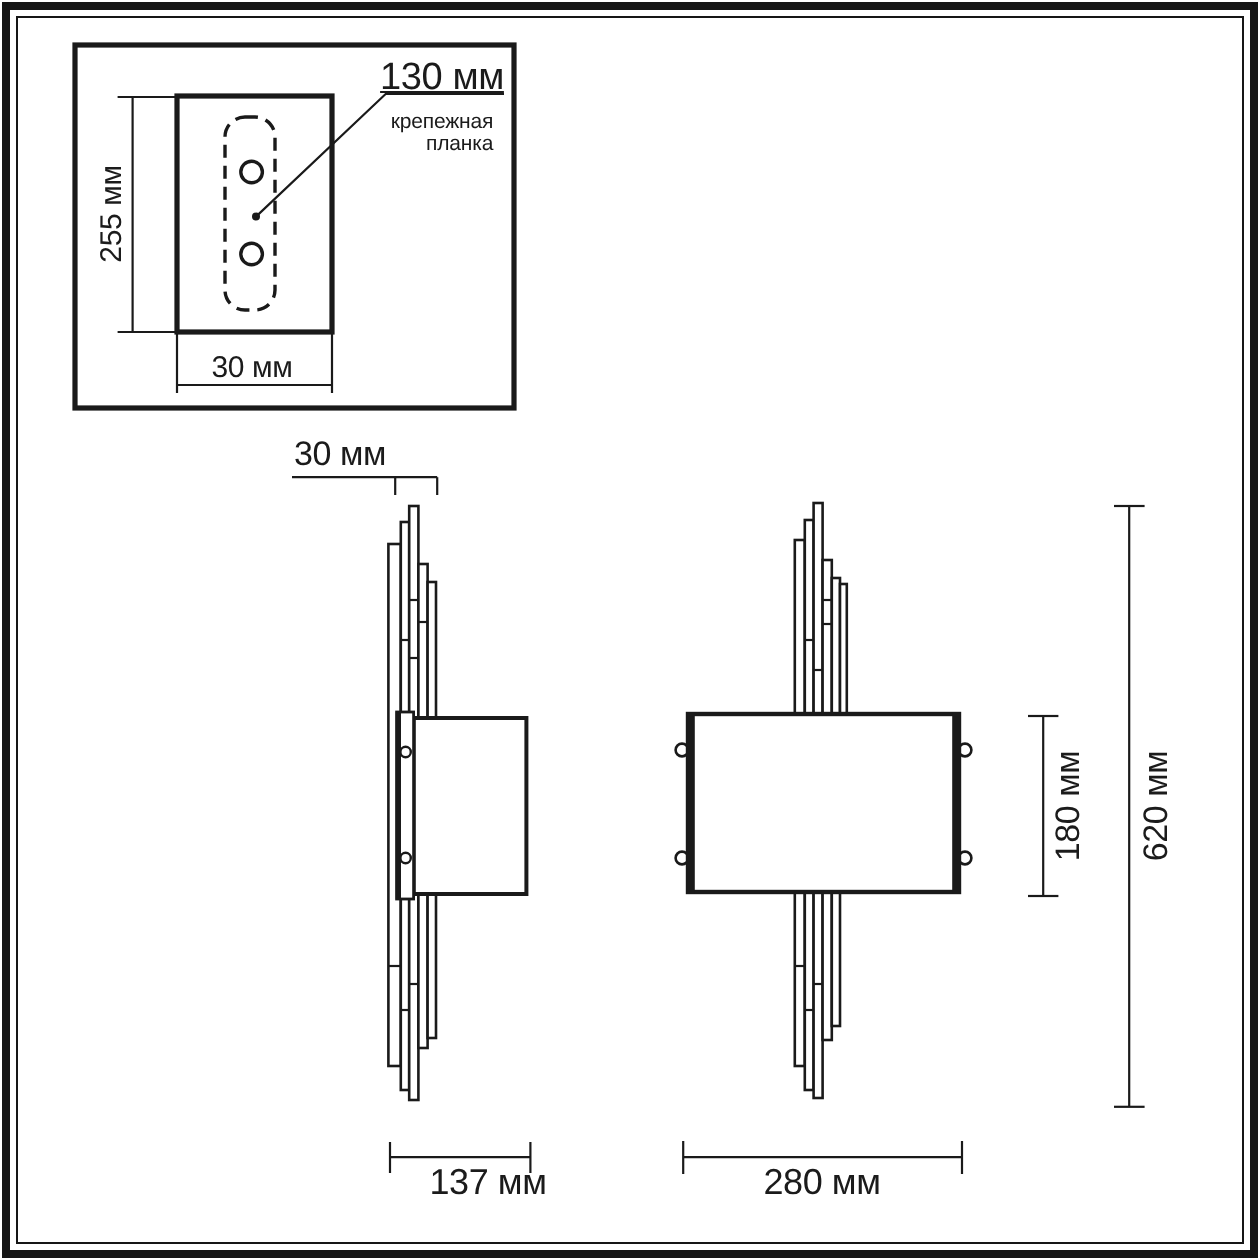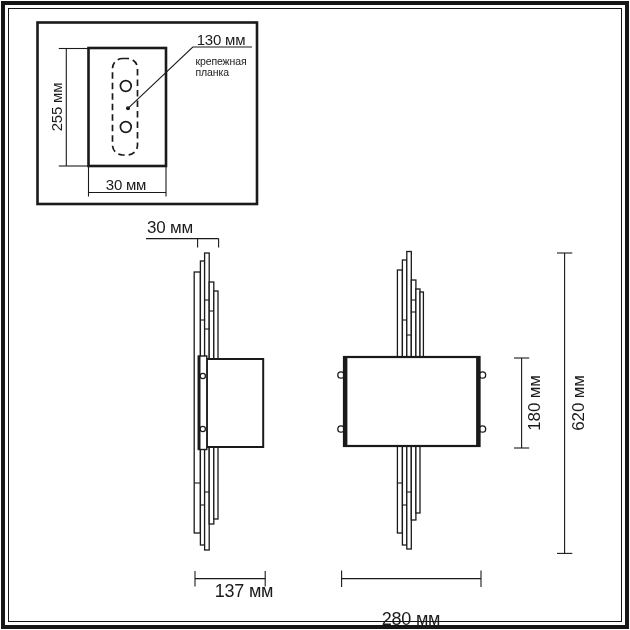--- a/index.html
+++ b/index.html
@@ -9,25 +9,25 @@
   }
   .frame-outer{position:absolute;left:1px;top:1px;right:1px;bottom:1px;border:4px solid #161616;pointer-events:none;}
   .frame-inner{position:absolute;left:8px;top:8px;right:8px;bottom:8px;border:1.5px solid #161616;pointer-events:none;}
   svg{position:absolute;left:0;top:0;}
   .lbl{
     position:absolute;white-space:nowrap;color:#1b1b1b;
     transform:translate(-50%,-50%);letter-spacing:-0.2px;line-height:1;
   }
   .rot{transform:translate(-50%,-50%) rotate(-90deg);}
   .plate-label{
-    position:absolute;transform:translate(-50%,-50%);text-align:left;
+    position:absolute;transform:translate(-50%,-50%);text-align:right;
     font-size:10.5px;line-height:1.05;color:#1b1b1b;letter-spacing:-0.1px;
   }
   .f15{font-size:15px;}
-  .f135{font-size:15px;}
+  .f135{font-size:19px;text-decoration:underline;}
   .f17{font-size:17px;}
   .f18{font-size:18px;}
 </style>
 </head>
 <body>
 
 <div class="canvas">
 
   <svg width="630" height="630" viewBox="0 0 630 630">
 
@@ -149,19 +149,19 @@
   <div class="lbl f15" style="left:126px;top:184px;">30 мм</div>
   <div class="lbl f135" style="left:221px;top:39px;">130 мм</div>
   <div class="plate-label" style="left:221px;top:67px;">
     <div>крепежная</div>
     <div>планка</div>
   </div>
 
   <div class="lbl f17" style="left:170px;top:227px;">30 мм</div>
   <div class="lbl f18" style="left:244px;top:591px;">137 мм</div>
 
-  <div class="lbl f18" style="left:411px;top:591px;margin-top:28px;">280 мм</div>
+  <div class="lbl f18" style="left:411px;top:591px;">280 мм</div>
   <div class="lbl rot f17" style="left:534px;top:403px;">180 мм</div>
   <div class="lbl rot f17" style="left:578px;top:403px;">620 мм</div>
 
   <div class="frame-inner"></div>
   <div class="frame-outer"></div>
 </div>
 
 </body></html>

